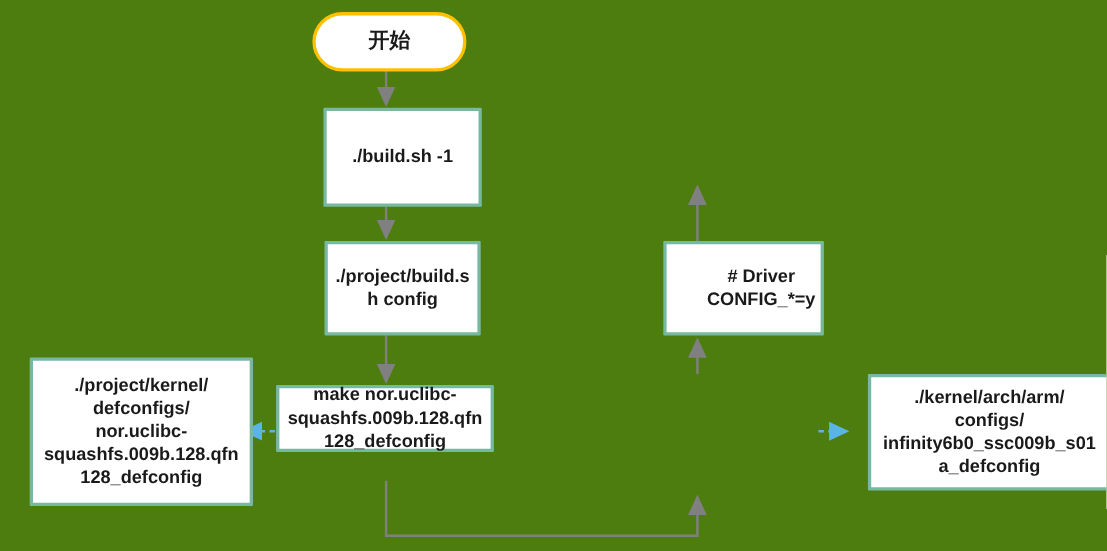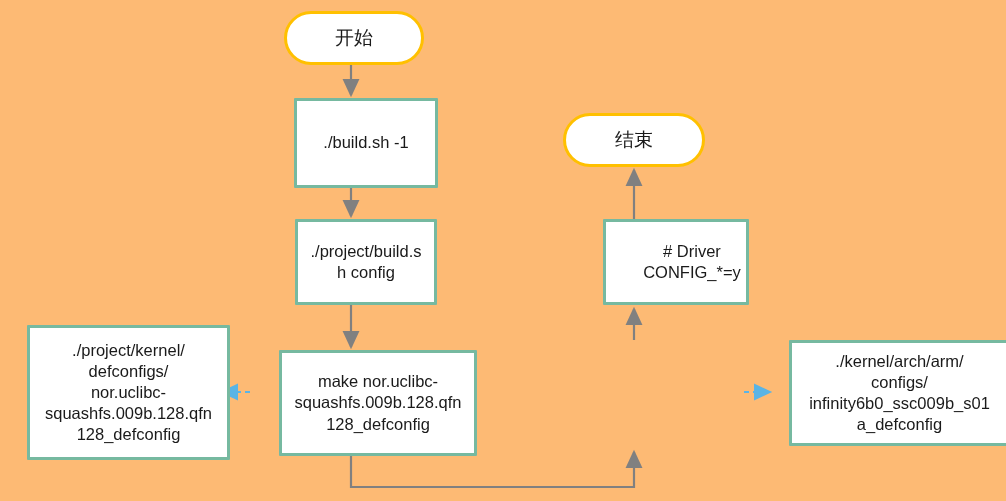--- a/index.html
+++ b/index.html
@@ -7,22 +7,23 @@
     padding: 0;
     background: #ffffff;
   }
   body {
     font-family: "Liberation Sans", sans-serif;
   }
   #canvas {
     position: relative;
     width: 1006px;
     height: 501px;
-    background: #fdba74;
+    background: #4d7c0f;
     overflow: hidden;
+    font-weight: bold;
   }
   .node {
     position: absolute;
     box-sizing: border-box;
     display: flex;
     align-items: center;
     justify-content: center;
     text-align: center;
     background: #ffffff;
     color: #1a1a1a;
@@ -93,21 +94,21 @@
 
   <div class="node process" style="left:279px; top:98px; width:144px; height:90px;">
     <span class="label">./build.sh -1</span>
   </div>
 
   <div class="node process" style="left:280px; top:219px; width:142px; height:86px;">
     <span class="label">./project/build.s
 h config</span>
   </div>
 
-  <div class="node process" style="left:264px; top:350px; width:198px; height:106px;">
+  <div class="node process" style="left:236px; top:350px; width:198px; height:61px;">
     <span class="label">make nor.uclibc-
 squashfs.009b.128.qfn
 128_defconfig</span>
   </div>
 
   <div class="node process" style="left:12px; top:325px; width:203px; height:135px;">
     <span class="label">./project/kernel/
 defconfigs/
 nor.uclibc-
 squashfs.009b.128.qfn
@@ -120,17 +121,14 @@
 configs/
 infinity6b0_ssc009b_s01
 a_defconfig</span>
   </div>
 
   <div class="node process" style="left:588px; top:219px; width:146px; height:86px;padding-left:32px;">
     <span class="label"># Driver
 CONFIG_*=y</span>
   </div>
 
-  <div class="node terminator" style="left:563px; top:113px; width:142px; height:54px;">
-    <span class="label">结束</span>
-  </div>
 
 </div>
 
 </body></html>

